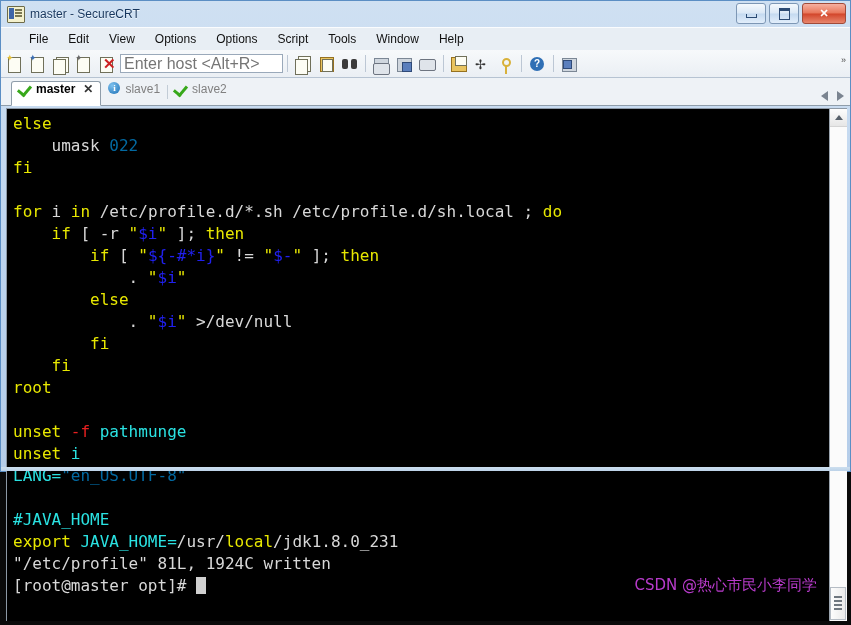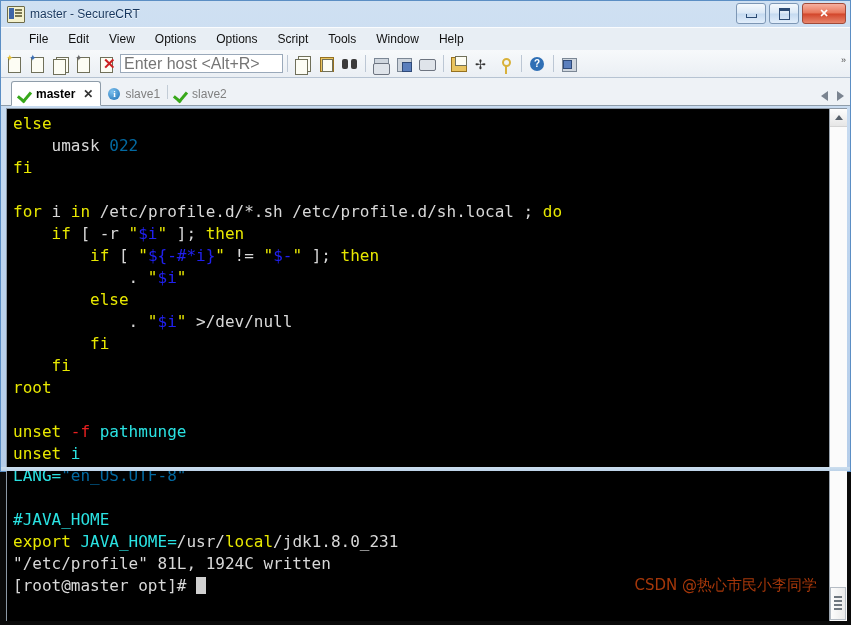--- a/index.html
+++ b/index.html
@@ -90,21 +90,21 @@
   .helpc{position:absolute;left:3px;top:3px;width:14px;height:14px;border-radius:50%;background:#2f6fb5;color:#fff;font-size:10px;font-weight:bold;text-align:center;line-height:14px;}
   .scissors{position:absolute;left:3px;top:3px;font-size:13px;color:#333;line-height:15px;}
 
   
   .tabbar{
     height:27px;background:#eef2f6;position:relative;
     display:flex;align-items:flex-end;padding-left:10px;
     border-bottom:1px solid #8f9daa;
   }
   .tab{
-    display:flex;align-items:center;gap:5px;height:23px;padding:0 7px;
+    display:flex;gap:5px;height:23px;padding:0 7px;
     font-size:12px;color:#808080;position:relative;box-sizing:border-box;
   }
   .tab.active{
     background:#fff;border:1px solid #8f9daa;border-bottom:1px solid #fff;
     border-radius:3px 3px 0 0;color:#000;font-weight:bold;height:25px;margin-bottom:-1px;
   }
   .tab-vsep{width:1px;height:14px;background:#c2ccd6;align-self:center;}
   .check{
     width:12px;height:12px;position:relative;flex:0 0 auto;
   }
@@ -144,21 +144,21 @@
   .y{color:#e8e800;}  
   .w{color:#d8d8d8;}  
   .m{color:#0369a1;}  
   .b{color:#2020ee;}  
   .c{color:#2ae2e2;}  
   .r{color:#e82020;}  
   .cursor{display:inline-block;width:10px;height:17px;background:#d0d0d0;vertical-align:-3px;}
 
   .watermark{
     position:absolute;right:12px;bottom:26px;
-    color:#c2410c;font-size:15px;white-space:nowrap;
+    color:#d946ef;font-size:15px;white-space:nowrap;
     font-family:"DejaVu Sans",sans-serif;opacity:.85;
   }
 
   
   .tscroll{
     width:17px;background:#f0f0f0;border-left:1px solid #9aa4ae;
     display:flex;flex-direction:column;align-items:center;position:relative;
   }
   .tscroll-up{
     width:17px;height:17px;background:linear-gradient(180deg,#fdfdfd,#e6e6e6);

